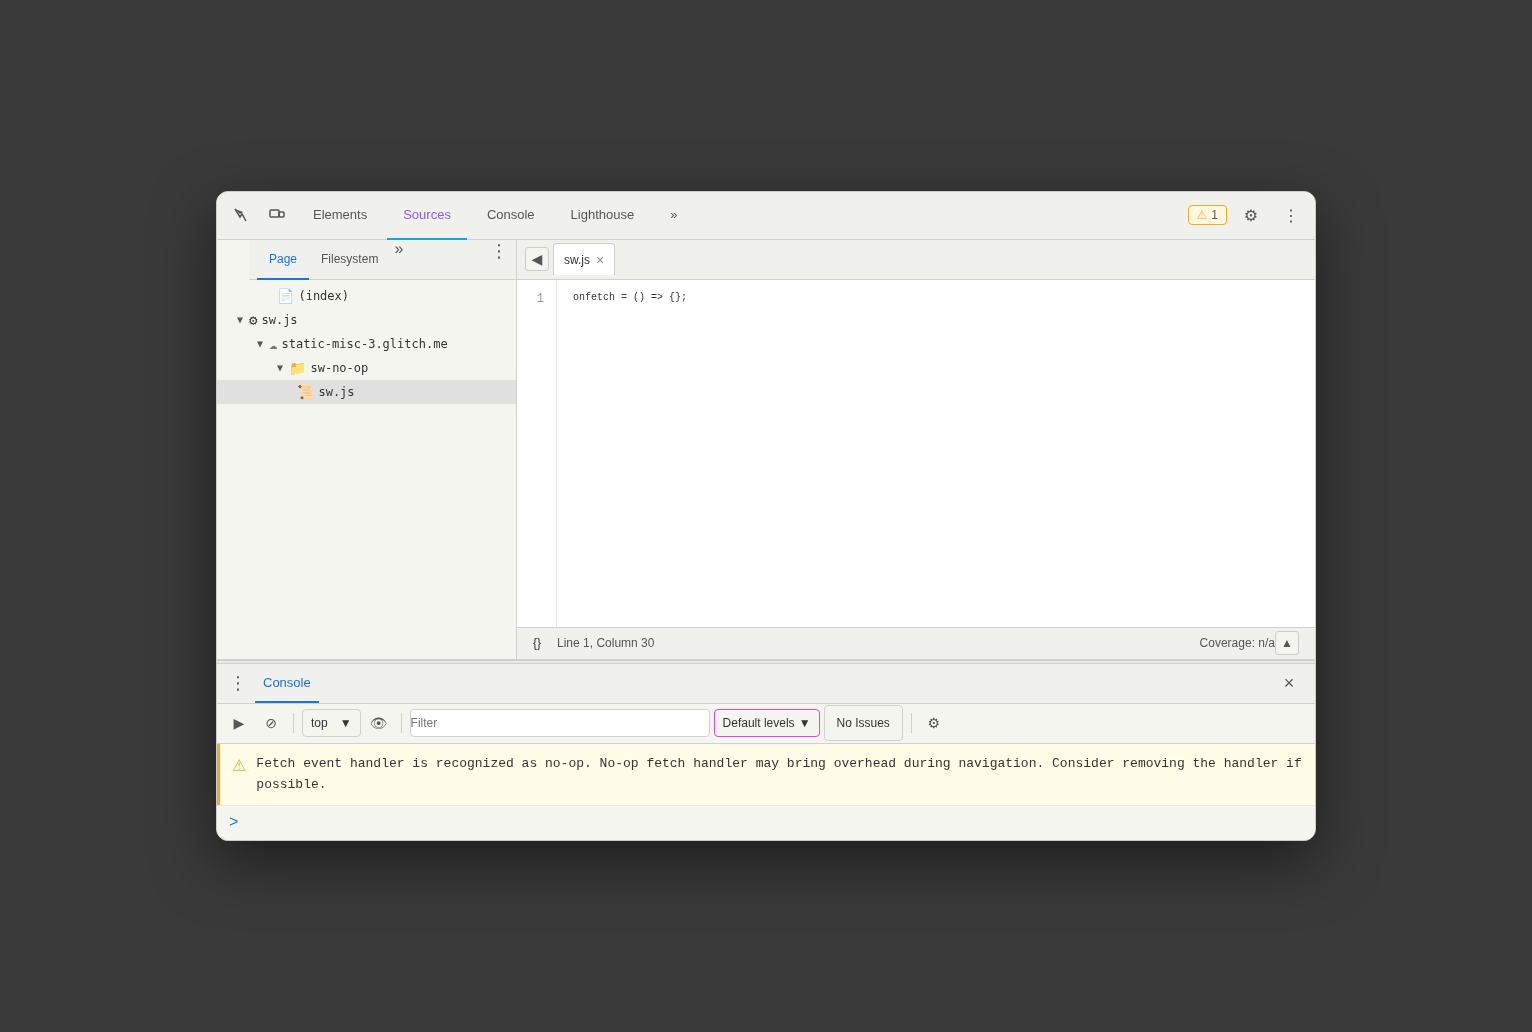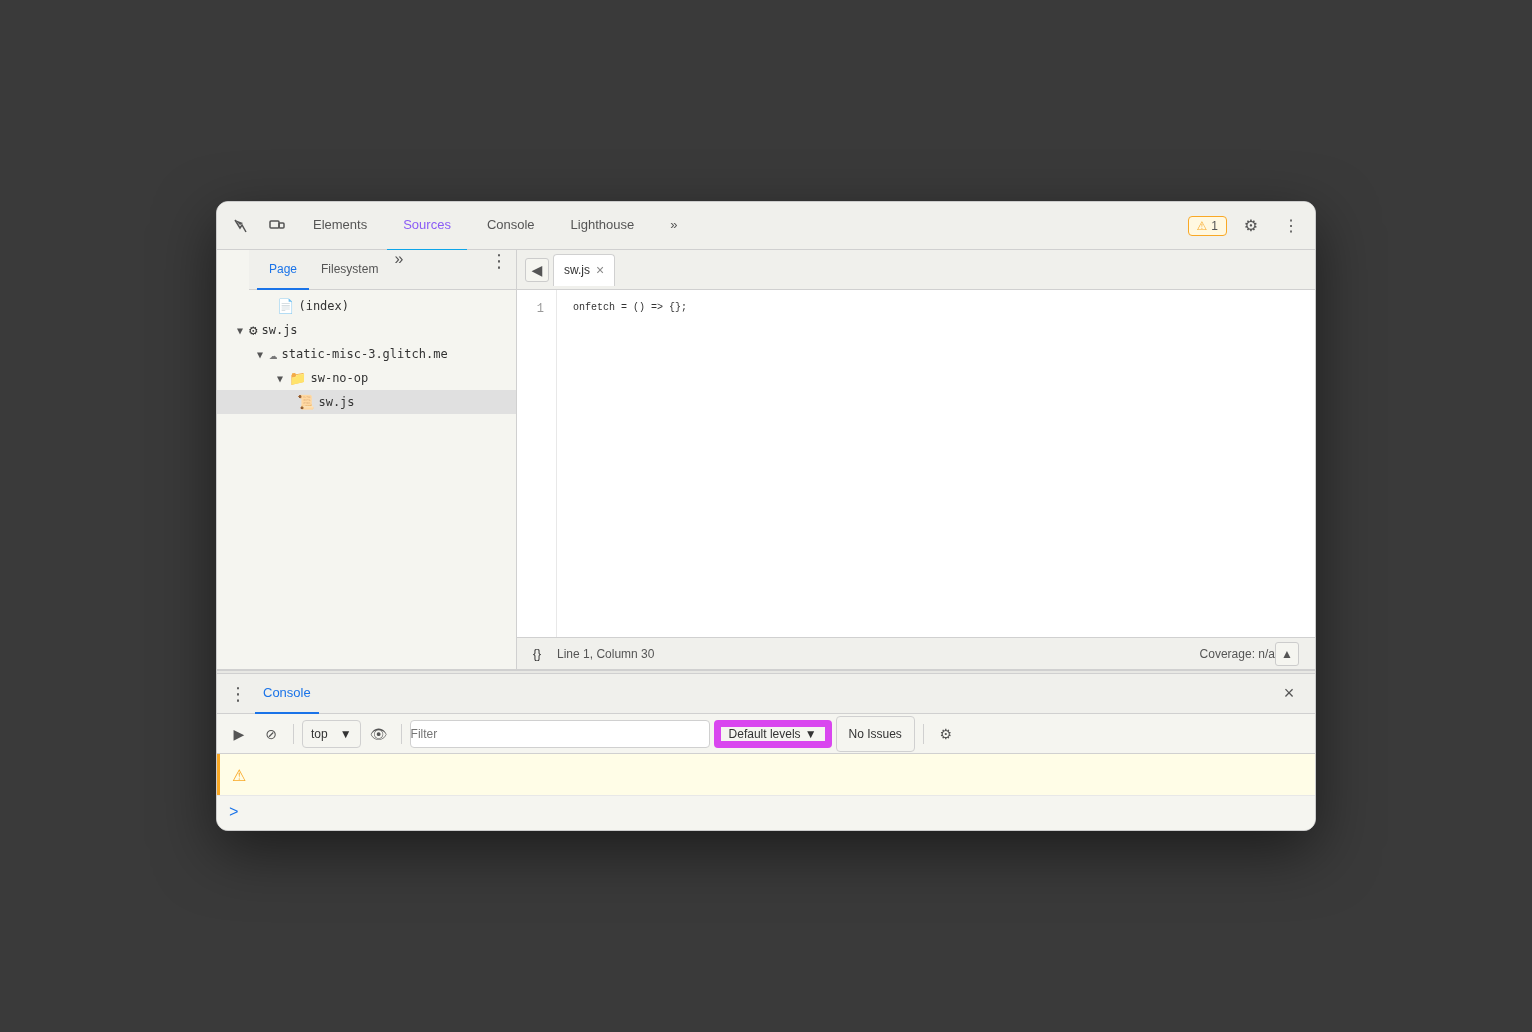--- a/index.html
+++ b/index.html
@@ -388,21 +388,21 @@
       background: #fff;
       outline: none;
       max-width: 300px;
     }
     .default-levels-btn {
       display: flex;
       align-items: center;
       gap: 4px;
       padding: 4px 8px;
       background: #f5f5f0;
-      border: 7px solid #d946ef;
+      border: 1px solid #d946ef;
       border-radius: 4px;
       font-size: 12px;
       color: #333;
       cursor: pointer;
       height: 28px;
     }
     .no-issues-btn {
       padding: 4px 12px;
       background: #f5f5f0;
       border: 1px solid #d0d0d0;
@@ -644,20 +644,23 @@
       </button>
       <div class="console-separator"></div>
       <button class="console-btn">
         <span>⚙</span>
       </button>
     </div>
 
     <div class="console-messages">
       <div class="console-warning">
         <span class="warning-triangle">⚠</span>
+        <span class="warning-text">Fetch event handler is recognized as no-op. No-op fetch handler may
+    bring overhead during navigation. Consider removing the handler if
+    possible.</span>
       </div>
 
       <div class="console-input-line">
         <span class="console-prompt">
           <span>&gt;</span>
         </span>
         <input class="console-cursor" type="text" style="">
       </div>
     </div>
   </div>

